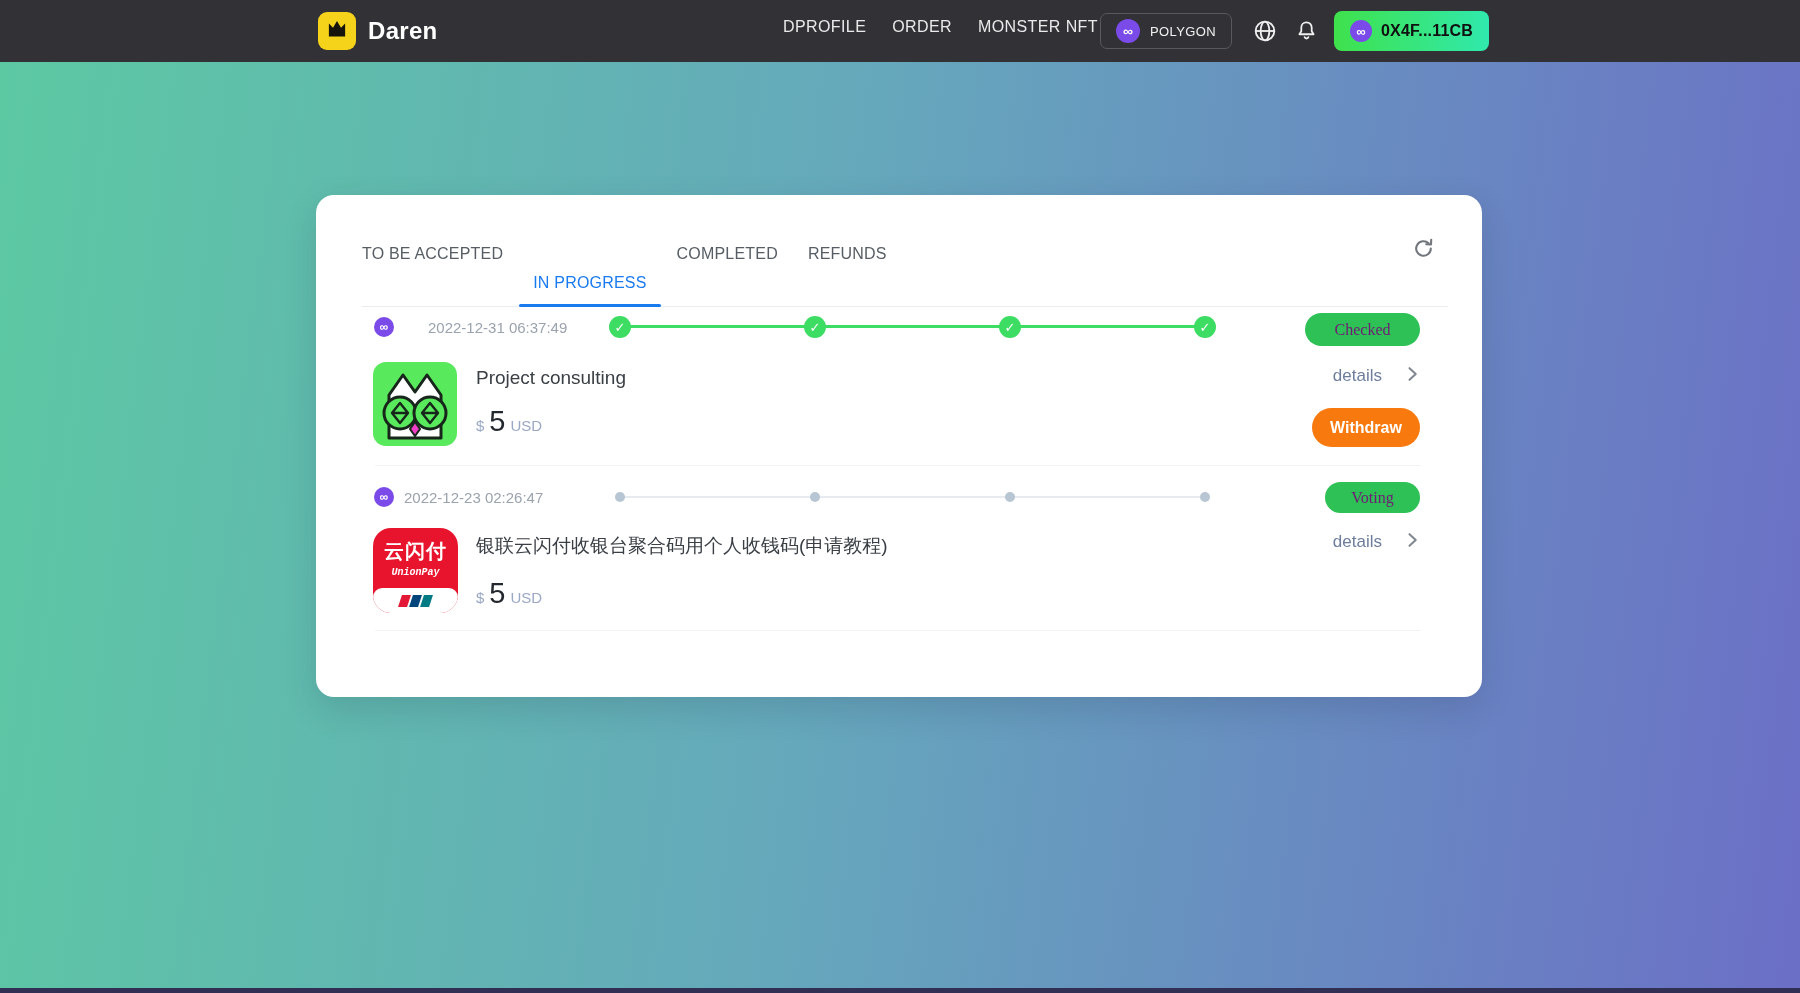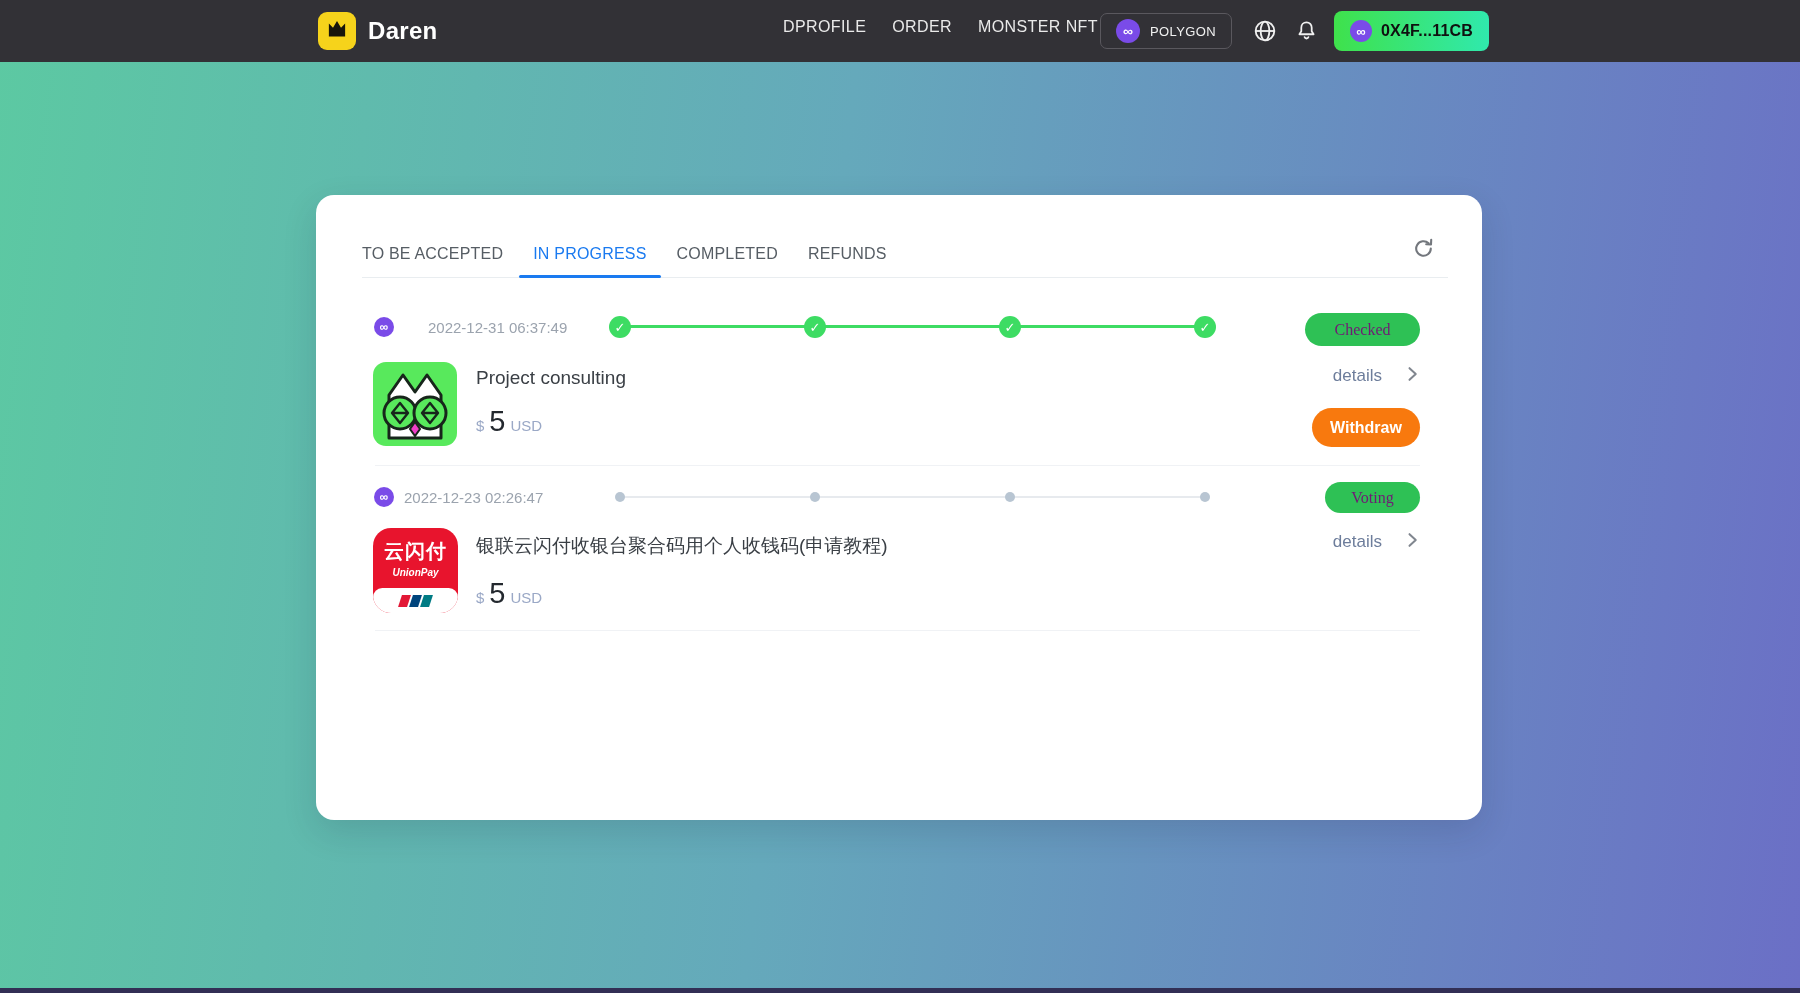--- a/index.html
+++ b/index.html
@@ -59,34 +59,34 @@
     display:flex; align-items:center; gap:9px; cursor:pointer; border:none;
   }
   .wallet-btn .addr { color:#101010; font-size:16px; font-weight:700; letter-spacing:.2px; }
   
   .page-tabs { position:absolute; left:318px; top:120px; display:flex; gap:26px; }
   .page-tab { font-size:27px; cursor:pointer; }
   .page-tab.dim { color:rgba(255,255,255,.55); }
   .page-tab.active { color:#ffffff; }
   
   .card {
-    position:absolute; left:316px; top:195px; width:1166px; height:625px;
+    position:absolute; left:316px; top:195px; width:1166px; height:502px;
     background:#fff; border-radius:18px;
     box-shadow:0 12px 34px rgba(20,30,60,.14);
   }
   .card-tabs {
     display:flex; gap:30px;
     margin:50px 34px 0 46px; padding-bottom:14px;
     border-bottom:1px solid #e9edf0;
   }
   .card-tab {
     position:relative; font-size:16px; letter-spacing:.2px;
     color:#565d64; cursor:pointer; white-space:nowrap;
   }
-  .card-tab.active { color:#1a7af0; }
+  .card-tab.active { color:#1a7af0;margin-top:29px; }
   .card-tab.active::after {
     content:""; position:absolute; left:-14px; right:-14px; bottom:-15px;
     height:3px; background:#1a7af0; border-radius:2px;
   }
   .refresh-btn { position:absolute; right:46px; top:41px; width:25px; height:25px; cursor:pointer; }
   
   .meta-badge { position:absolute; left:58px; }
   .timestamp { position:absolute; left:88px; color:#9ba3ae; font-size:15px; }
   .status-pill {
     position:absolute; right:62px; color:#701a75; font-size:16px;
@@ -120,21 +120,21 @@
   }
   .row-divider { position:absolute; left:59px; width:1045px; height:1px; background:#f0f2f5; }
   
   .monster { top:167px; width:84px; height:84px; border-radius:13px; background:#58e95c; }
   
   .unionpay {
     top:333px; width:85px; height:85px; border-radius:18px; background:#e8142d;
     text-align:center;
   }
   .unionpay .zh { margin-top:10px; color:#fff; font-size:20px; font-weight:700; letter-spacing:1px; }
-  .unionpay .en { color:#fff; font-size:10px; font-style:italic; font-weight:700; margin-top:2px; }
+  .unionpay .en { color:#fff; font-size:10px; font-style:italic; font-weight:700; margin-top:2px;font-family:Liberation Mono, monospace; }
   .unionpay .base {
     position:absolute; bottom:0; left:0; right:0; height:25px; background:#fff;
     border-radius:10px 10px 17px 17px;
     display:flex; align-items:center; justify-content:center; gap:2px;
   }
   .stripe { width:9px; height:12px; transform:skewX(-18deg); }
   .stripe.r { background:#e21836; } .stripe.b { background:#00447c; } .stripe.g { background:#007b84; }
   
   .bottom-bar { position:absolute; left:0; bottom:0; width:1800px; height:5px; background:#322f55; }
 </style>

